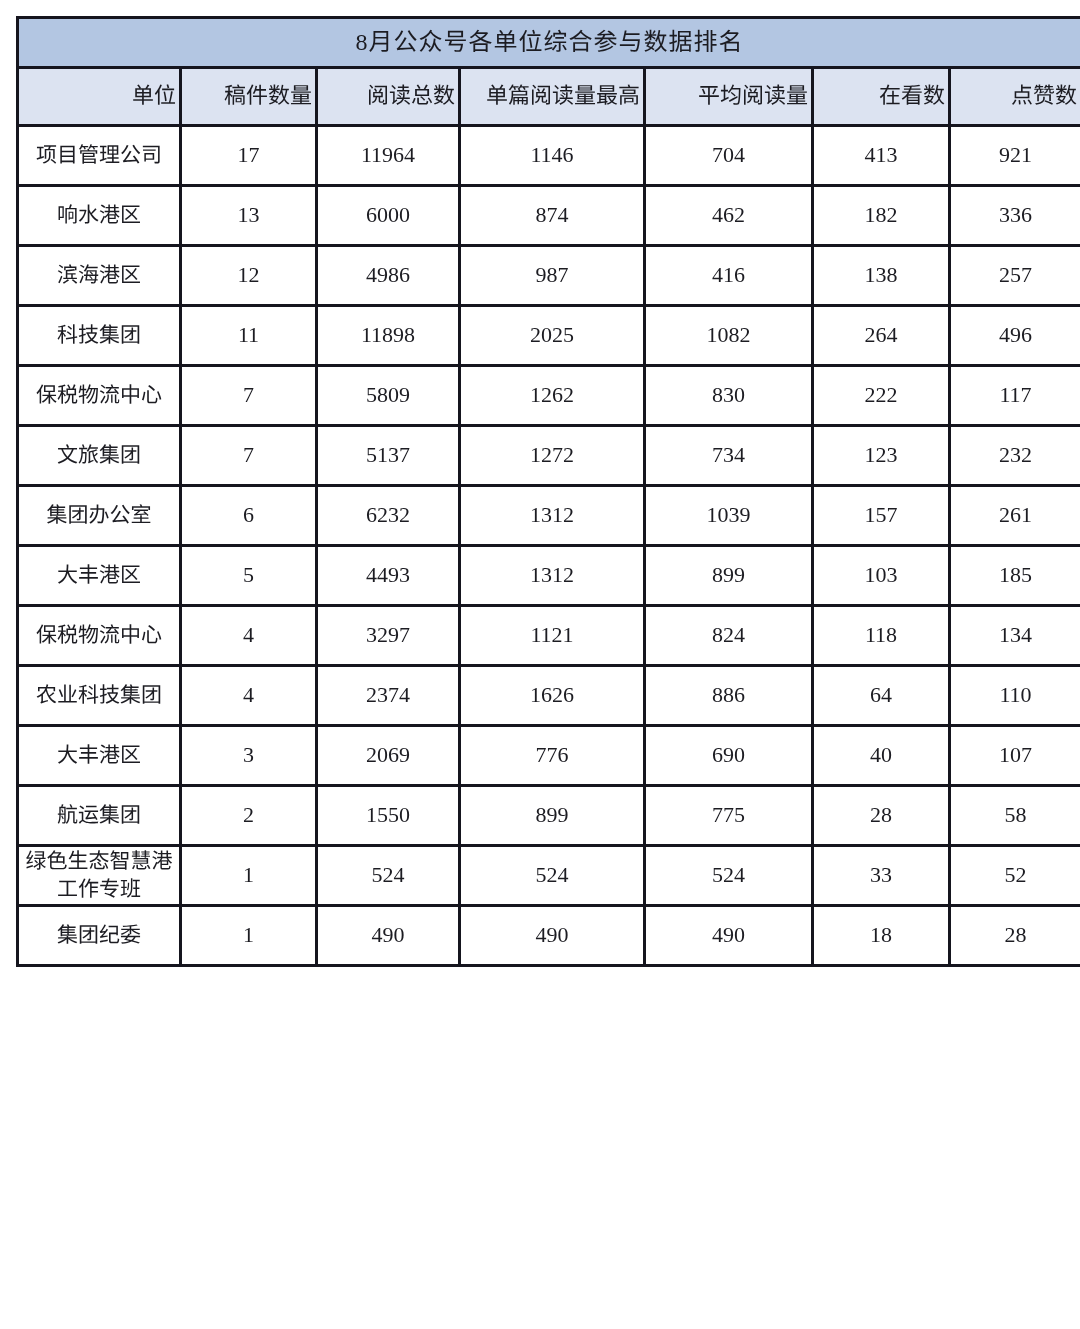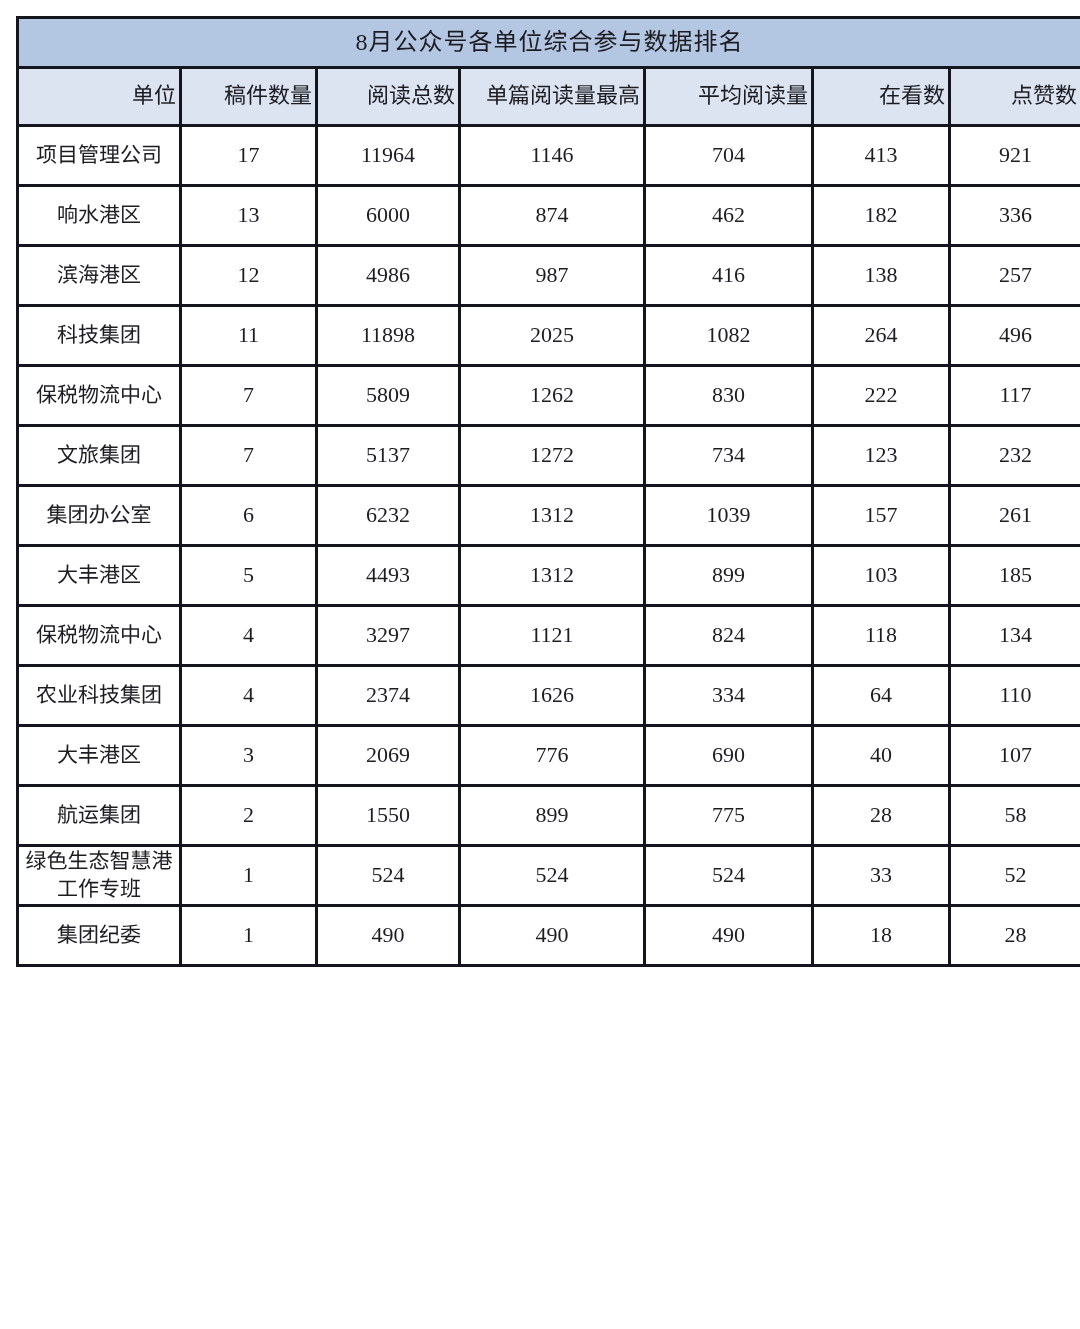--- a/index.html
+++ b/index.html
@@ -165,21 +165,21 @@
           <td class="num-cell">1121</td>
           <td class="num-cell">824</td>
           <td class="num-cell">118</td>
           <td class="num-cell">134</td>
         </tr>
         <tr>
           <td class="unit-cell">农业科技集团</td>
           <td class="num-cell">4</td>
           <td class="num-cell">2374</td>
           <td class="num-cell">1626</td>
-          <td class="num-cell">334</td>
+          <td class="num-cell">886</td>
           <td class="num-cell">64</td>
           <td class="num-cell">110</td>
         </tr>
         <tr>
           <td class="unit-cell">大丰港区</td>
           <td class="num-cell">3</td>
           <td class="num-cell">2069</td>
           <td class="num-cell">776</td>
           <td class="num-cell">690</td>
           <td class="num-cell">40</td>

